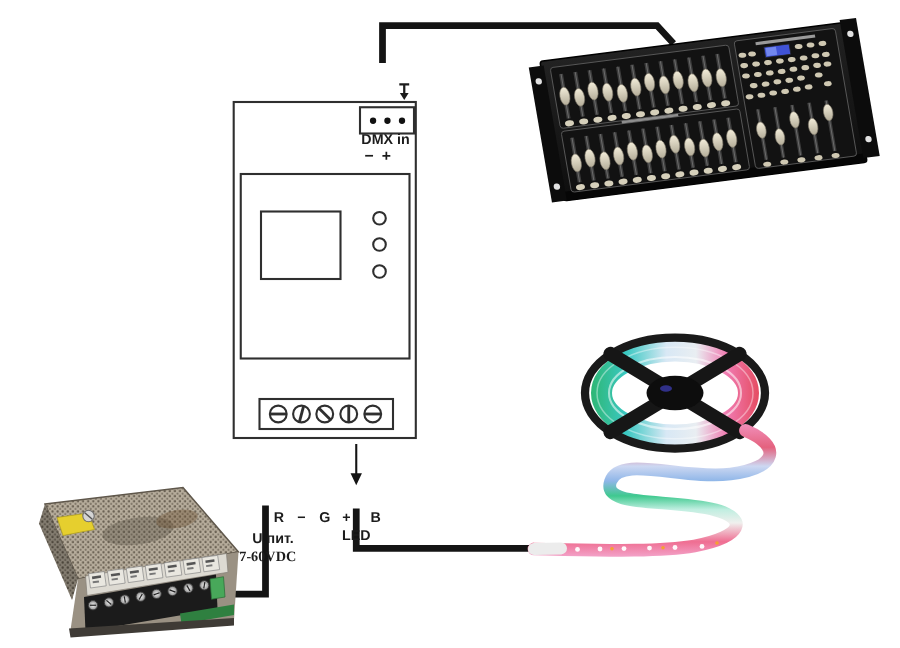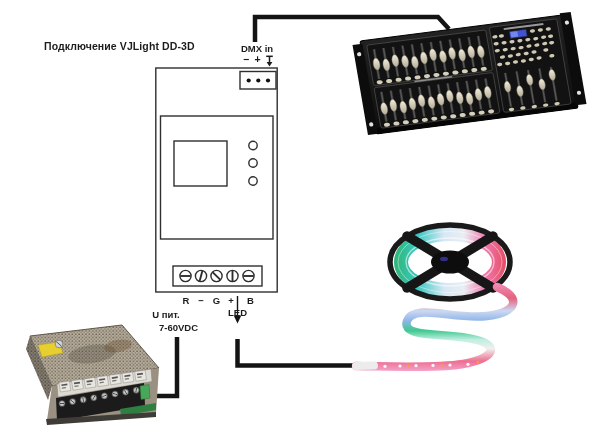--- a/index.html
+++ b/index.html
@@ -1,20 +1,20 @@
 <!DOCTYPE html>
 <html><head>
 <meta charset="utf-8">
 <style>
   html,body{margin:0;padding:0;background:#fff;}
   .canvas{position:relative;width:600px;height:432px;background:#ffffff;overflow:hidden;
           font-family:"Liberation Sans",sans-serif;}
   svg{position:absolute;left:0;top:0;}
   .lbl{position:absolute;font-weight:700;font-size:9.5px;color:#1c1c1c;white-space:nowrap;line-height:1;}
-  .ctr{transform:translateX(-50%);}
+  .ctr{transform:translateX(-50%);margin-top:45px;}
   .title{font-size:10.5px;letter-spacing:.1px;}
   .pin{font-size:10.5px;}
   .gicon{position:absolute;}
 </style>
 </head>
 <body>
 
 <div class="canvas">
 
 <svg width="600" height="432" viewBox="0 0 600 432">
@@ -350,33 +350,32 @@
         <line x1="180.5" y1="50" x2="180.5" y2="84" stroke="#777" stroke-width="0.5"></line>
         <ellipse cx="180.5" cy="66" rx="3.1" ry="5.5" fill="url(#capGrad)" stroke="#7a7467" stroke-width="0.4"></ellipse>
         <ellipse cx="180.5" cy="87" rx="2.7" ry="1.7" fill="#cfc8b2"></ellipse>
         <line x1="192" y1="50" x2="192" y2="84" stroke="#3c3c3c" stroke-width="2.4"></line>
         <line x1="192" y1="50" x2="192" y2="84" stroke="#777" stroke-width="0.5"></line>
         <ellipse cx="192" cy="58" rx="3.1" ry="5.5" fill="url(#capGrad)" stroke="#7a7467" stroke-width="0.4"></ellipse>
         <ellipse cx="192" cy="87" rx="2.7" ry="1.7" fill="#cfc8b2"></ellipse>
       </g>
 </svg>
 
-  <span class="lbl title" style="left:44px;top:41px;">Подключение VJLight DD-3D</span>
 
   <span class="lbl ctr" style="left:257px;top:44px;">DMX in</span>
   <span class="lbl ctr pin" style="left:246px;top:53.5px;">−</span>
   <span class="lbl ctr pin" style="left:257.5px;top:54px;">+</span>
   <svg class="gicon" style="left:264.5px;top:55px;" width="9" height="12" viewBox="0 0 9 12">
     <line x1="1.2" y1="1.3" x2="7.8" y2="1.3" stroke="#1c1c1c" stroke-width="1.5"></line>
     <line x1="4.5" y1="1.3" x2="4.5" y2="7.5" stroke="#1c1c1c" stroke-width="1.5"></line>
     <polygon points="1.6,7 7.4,7 4.5,11.6" fill="#1c1c1c"></polygon>
   </svg>
 
   <span class="lbl ctr" style="left:186px;top:296px;">R</span>
   <span class="lbl ctr" style="left:201px;top:296px;">−</span>
   <span class="lbl ctr" style="left:216.5px;top:296px;">G</span>
   <span class="lbl ctr" style="left:231px;top:296px;">+</span>
   <span class="lbl ctr" style="left:250.5px;top:296px;">B</span>
 
-  <span class="lbl ctr" style="left:166px;top:310px;">U пит.</span>
-  <span class="lbl ctr" style="left:178.5px;top:323px;">7-60VDC</span>
+  <span class="lbl ctr" style="left:182px;top:310px;">U пит.</span>
+  <span class="lbl ctr" style="left:178.5px;top:323px;font-family:Liberation Serif, serif;">7-60VDC</span>
   <span class="lbl ctr" style="left:237.5px;top:308px;">LED</span>
 </div>
 
 </body></html>

